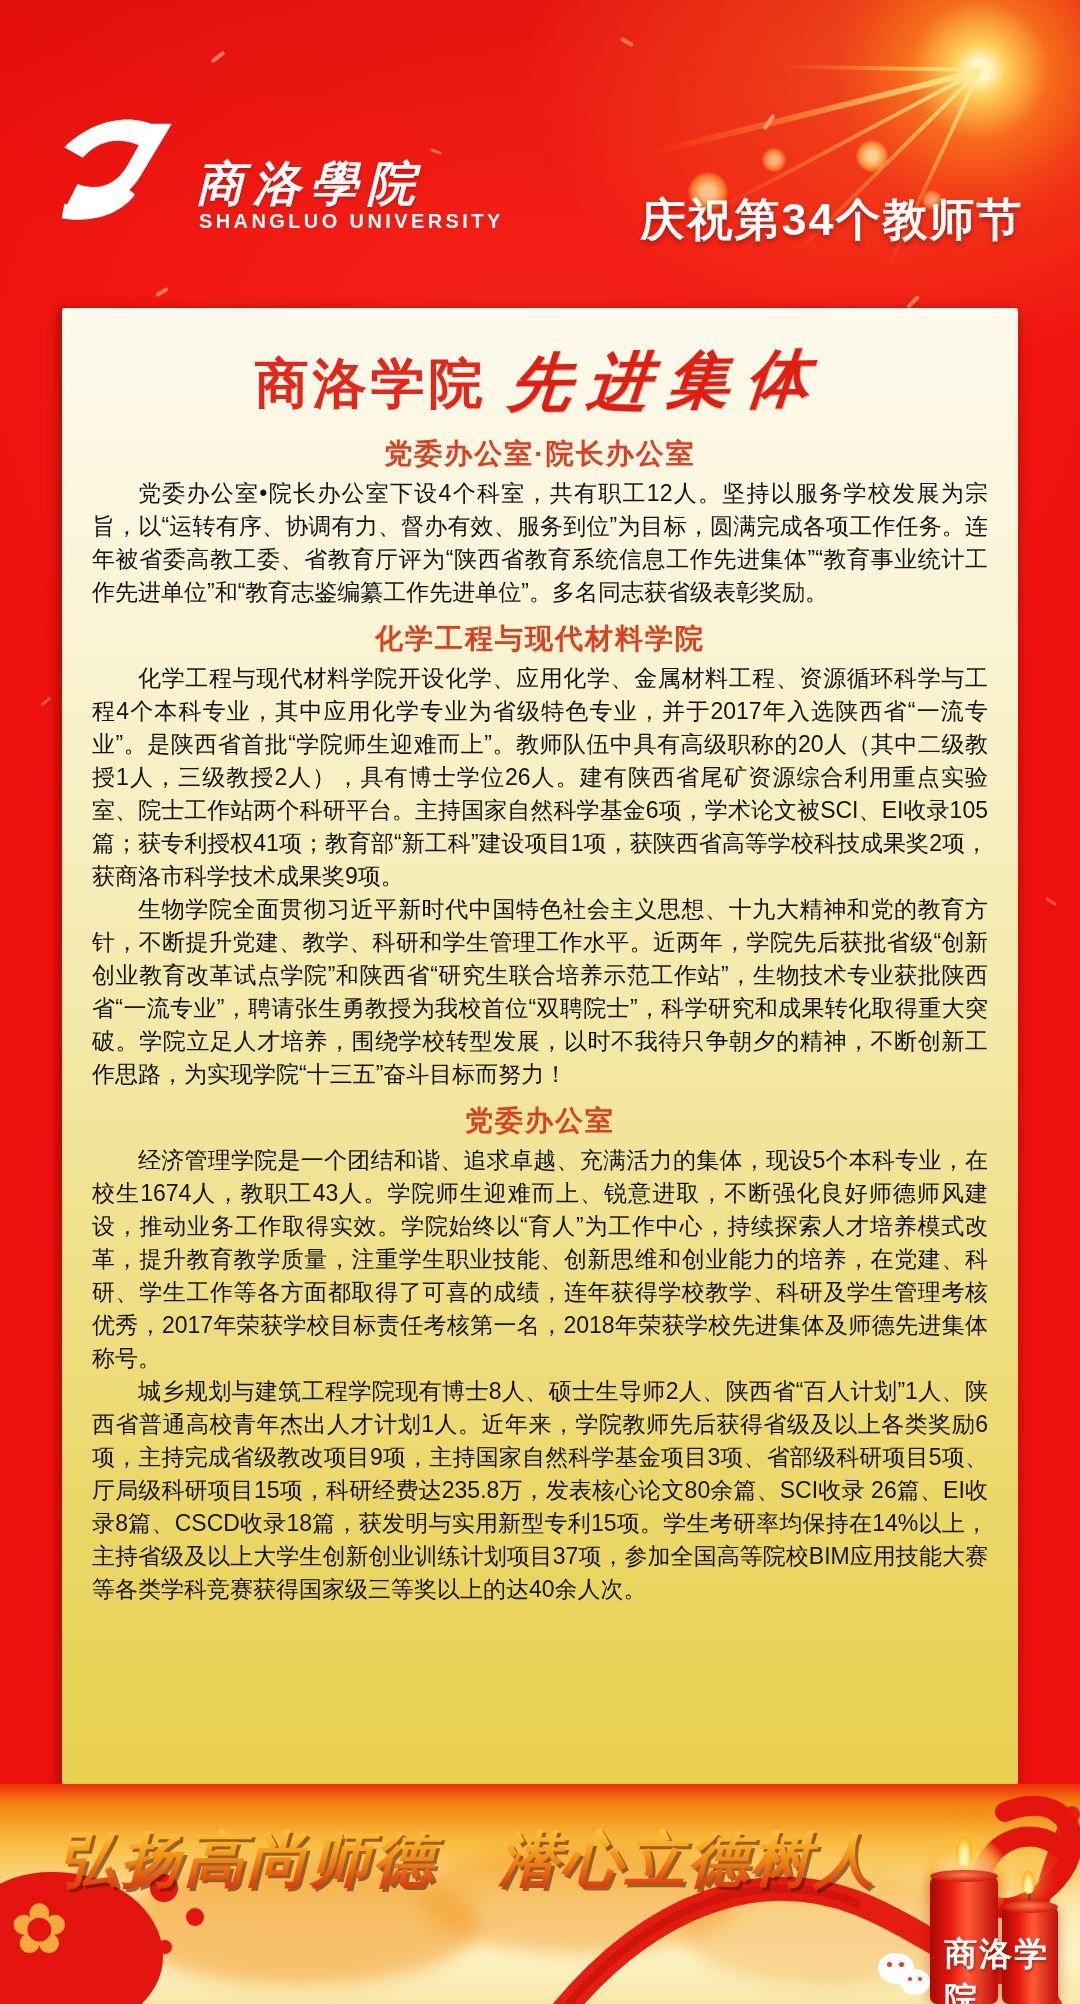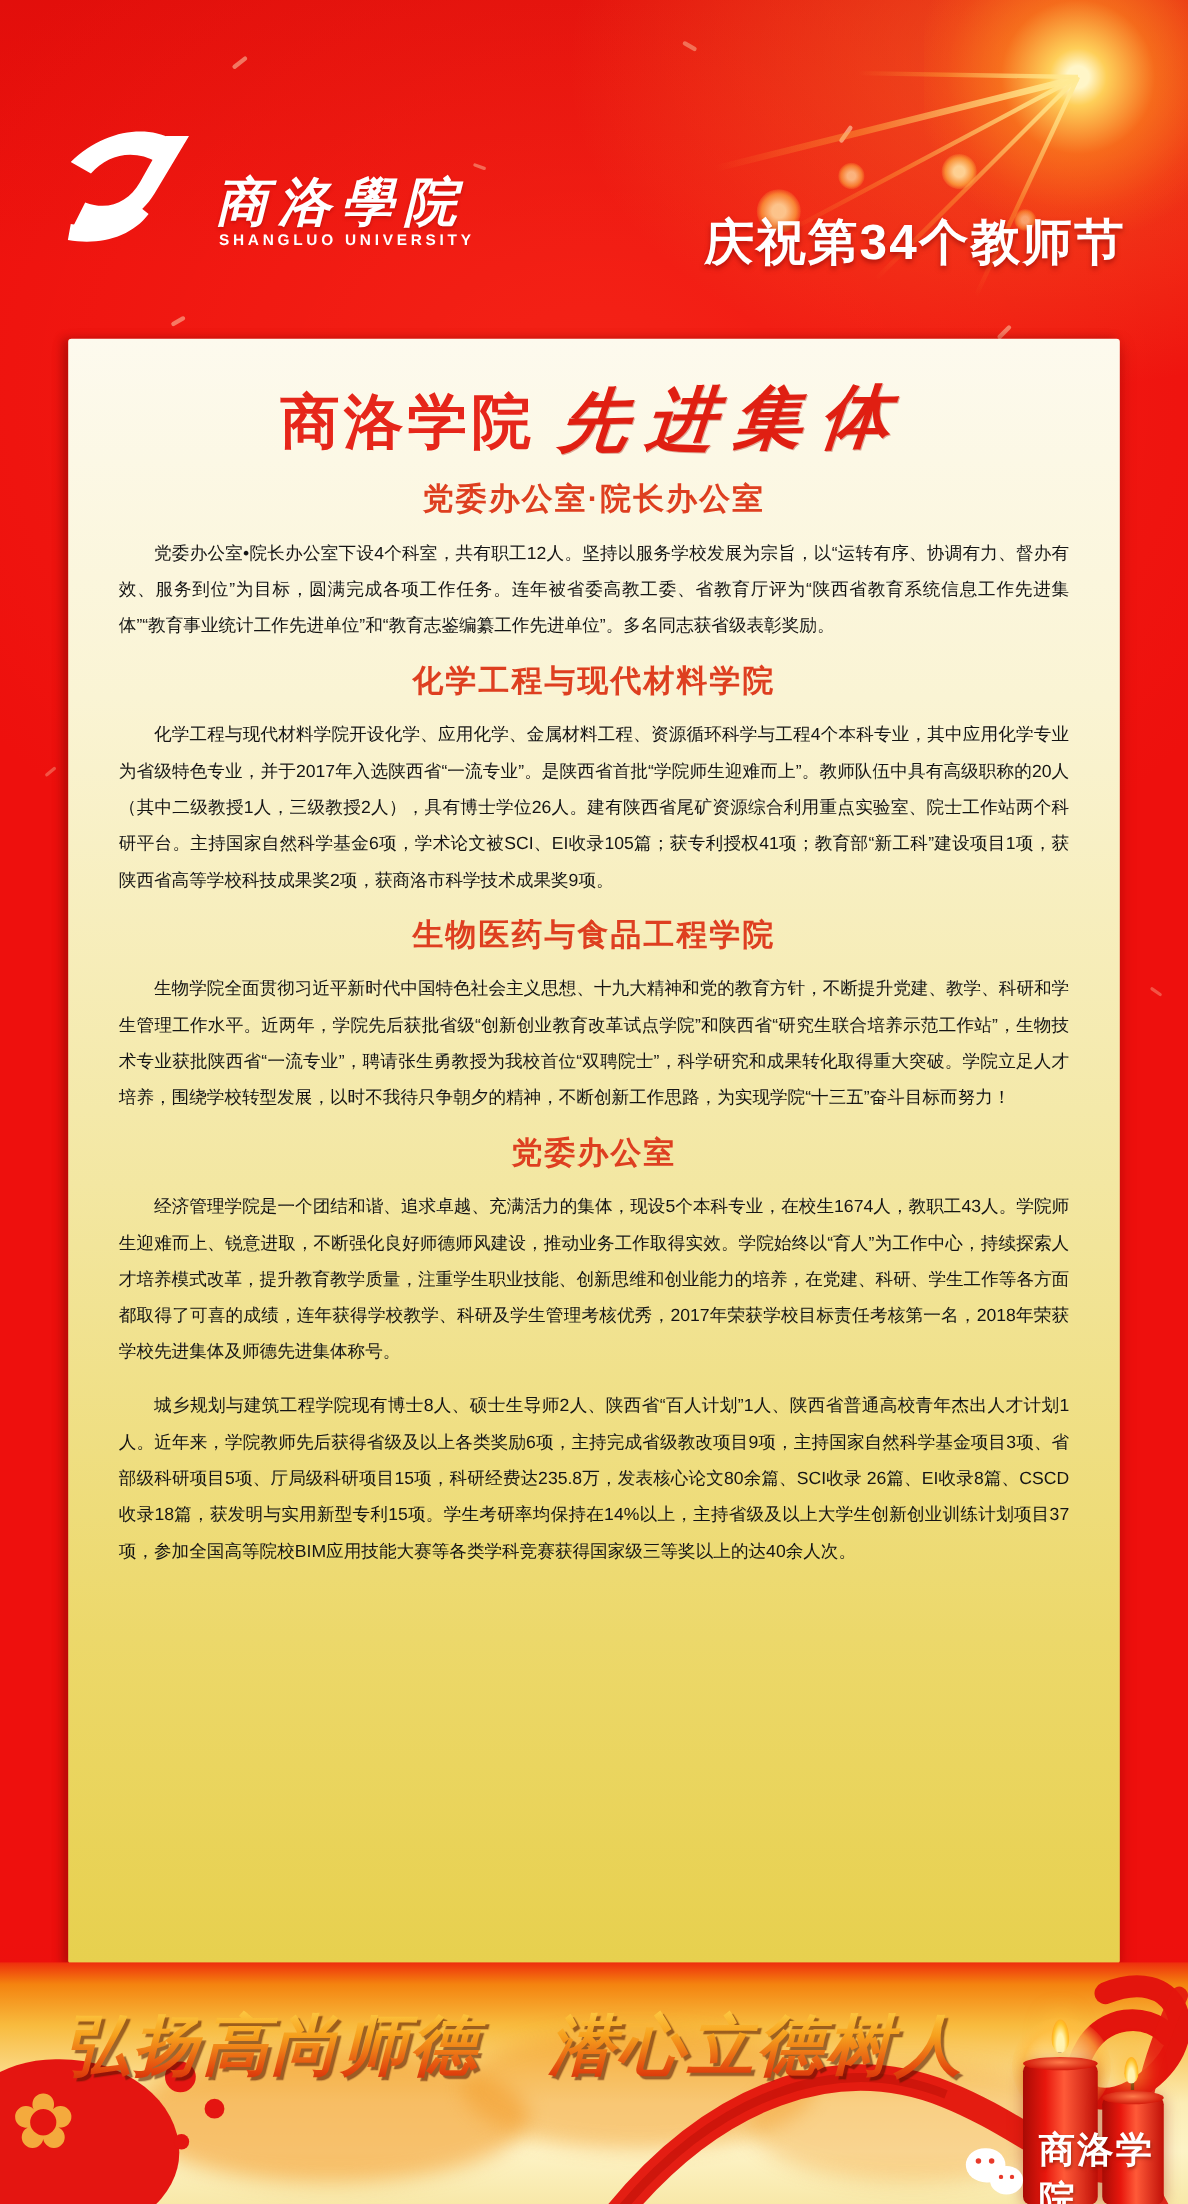--- a/index.html
+++ b/index.html
@@ -20,38 +20,38 @@
   .burst-core{position:absolute;left:840px;top:-40px;width:320px;height:280px;pointer-events:none;
     background:radial-gradient(circle at 140px 110px,#fff6c8 0 10px,rgba(255,214,92,.95) 26px,rgba(255,150,30,.5) 70px,rgba(255,120,20,.18) 120px,transparent 150px);}
   .ray{position:absolute;height:4px;transform-origin:0 50%;
     background:linear-gradient(90deg,rgba(255,235,150,.95),rgba(255,180,60,.4) 60%,transparent);}
   .bokeh{position:absolute;border-radius:50%;
     background:radial-gradient(circle,#ffe9a8 0 22%,rgba(255,190,70,.75) 55%,transparent 75%);}
   
   .logo-wrap{position:absolute;left:52px;top:108px;width:140px;height:118px;}
   .uni-cn{position:absolute;left:196px;top:152px;font-size:48px;font-weight:bold;color:#fff;
     letter-spacing:9px;font-style:italic;text-shadow:0 2px 3px rgba(120,0,0,.35);}
-  .uni-en{position:absolute;left:199px;top:210px;font-size:14px;font-weight:bold;color:#fff;letter-spacing:3.4px;}
+  .uni-en{position:absolute;left:199px;top:210px;font-size:20px;font-weight:bold;color:#fff;letter-spacing:3.4px;}
   .banner-title{position:absolute;left:612px;top:190px;width:440px;text-align:center;
     font-size:45px;font-weight:900;color:#fff;letter-spacing:2px;text-shadow:0 3px 5px rgba(120,0,0,.5);}
   
   .card{position:absolute;left:62px;top:308px;width:956px;height:1477px;box-sizing:border-box;
     padding:30px 30px 0 30px;overflow:hidden;
     background:linear-gradient(180deg,#fdfaee 0%,#faf4d4 22%,#f3e7a2 52%,#ecd86a 80%,#e7d04e 100%);
     box-shadow:-5px 0 8px rgba(150,8,4,.45), 0 6px 14px rgba(120,4,2,.4);
     border-radius:3px;}
   .card-title{ text-align:center; white-space:nowrap; margin-bottom:8px;}
   .title-main{font-size:54px;font-weight:900;color:#e6261a;letter-spacing:4px;}
   .title-script{font-size:63px;font-weight:900;color:#e01f12;font-style:italic;letter-spacing:16px;
     display:inline-block;transform:skewX(-6deg) rotate(-1deg);margin-left:18px;
     text-shadow:1px 1px 0 rgba(160,20,5,.35);}
   .sec-head{text-align:center;color:#de3f20;font-weight:900;font-size:28px;line-height:34px;
     margin:13px 0 6px 0;letter-spacing:2px;}
-  .sec-body{color:#141414;font-size:16px;line-height:33px;text-align:justify;
-    text-indent:2em;margin:16px;font-weight:500;}
+  .sec-body{color:#141414;font-size:23px;line-height:33px;text-align:justify;
+    text-indent:2em;margin:0;font-weight:500;}
   
   .footer{position:absolute;left:0;top:1784px;width:1080px;height:220px;overflow:hidden;
     background:linear-gradient(180deg,#ee2e0d 0%,#f4830f 9%,#f8bb3e 26%,#fcecb4 58%,#fdf3c6 78%,#f8e8a8 100%);}
   .mountain{position:absolute;background:rgba(242,152,34,.55);border-radius:50%;filter:blur(9px);}
   .slogan{position:absolute;left:58px;top:36px;white-space:nowrap;
     font-size:60px;font-weight:900;font-style:italic;letter-spacing:3px;
     background:linear-gradient(180deg,#ffd54e 0%,#f6a01d 38%,#e2450d 78%,#bf2106 100%);
     -webkit-background-clip:text;background-clip:text;color:transparent;
     filter:drop-shadow(3px 3px 0 rgba(80,18,0,.55));}
   .flower-blob{position:absolute;left:-42px;top:88px;width:205px;height:160px;background:#e41511;
@@ -116,21 +116,20 @@
     <span class="title-main">商洛学院</span>
     <span class="title-script">先进集体</span>
   </div>
 
   <div class="sec-head">党委办公室·院长办公室</div>
   <p class="sec-body">党委办公室•院长办公室下设4个科室，共有职工12人。坚持以服务学校发展为宗旨，以“运转有序、协调有力、督办有效、服务到位”为目标，圆满完成各项工作任务。连年被省委高教工委、省教育厅评为“陕西省教育系统信息工作先进集体”“教育事业统计工作先进单位”和“教育志鉴编纂工作先进单位”。多名同志获省级表彰奖励。</p>
 
   <div class="sec-head">化学工程与现代材料学院</div>
   <p class="sec-body">化学工程与现代材料学院开设化学、应用化学、金属材料工程、资源循环科学与工程4个本科专业，其中应用化学专业为省级特色专业，并于2017年入选陕西省“一流专业”。是陕西省首批“学院师生迎难而上”。教师队伍中具有高级职称的20人（其中二级教授1人，三级教授2人），具有博士学位26人。建有陕西省尾矿资源综合利用重点实验室、院士工作站两个科研平台。主持国家自然科学基金6项，学术论文被SCI、EI收录105篇；获专利授权41项；教育部“新工科”建设项目1项，获陕西省高等学校科技成果奖2项，获商洛市科学技术成果奖9项。</p>
 
-  <div class="sec-head">生物医药与食品工程学院</div>
   <p class="sec-body">生物学院全面贯彻习近平新时代中国特色社会主义思想、十九大精神和党的教育方针，不断提升党建、教学、科研和学生管理工作水平。近两年，学院先后获批省级“创新创业教育改革试点学院”和陕西省“研究生联合培养示范工作站”，生物技术专业获批陕西省“一流专业”，聘请张生勇教授为我校首位“双聘院士”，科学研究和成果转化取得重大突破。学院立足人才培养，围绕学校转型发展，以时不我待只争朝夕的精神，不断创新工作思路，为实现学院“十三五”奋斗目标而努力！</p>
 
   <div class="sec-head">党委办公室</div>
   <p class="sec-body">经济管理学院是一个团结和谐、追求卓越、充满活力的集体，现设5个本科专业，在校生1674人，教职工43人。学院师生迎难而上、锐意进取，不断强化良好师德师风建设，推动业务工作取得实效。学院始终以“育人”为工作中心，持续探索人才培养模式改革，提升教育教学质量，注重学生职业技能、创新思维和创业能力的培养，在党建、科研、学生工作等各方面都取得了可喜的成绩，连年获得学校教学、科研及学生管理考核优秀，2017年荣获学校目标责任考核第一名，2018年荣获学校先进集体及师德先进集体称号。</p>
 
   <p class="sec-body">城乡规划与建筑工程学院现有博士8人、硕士生导师2人、陕西省“百人计划”1人、陕西省普通高校青年杰出人才计划1人。近年来，学院教师先后获得省级及以上各类奖励6项，主持完成省级教改项目9项，主持国家自然科学基金项目3项、省部级科研项目5项、厅局级科研项目15项，科研经费达235.8万，发表核心论文80余篇、SCI收录 26篇、EI收录8篇、CSCD收录18篇，获发明与实用新型专利15项。学生考研率均保持在14%以上，主持省级及以上大学生创新创业训练计划项目37项，参加全国高等院校BIM应用技能大赛等各类学科竞赛获得国家级三等奖以上的达40余人次。</p>
 </div>
 
 <div class="footer">
   <div class="mountain" style="left:120px;top:80px;width:360px;height:120px"></div>

